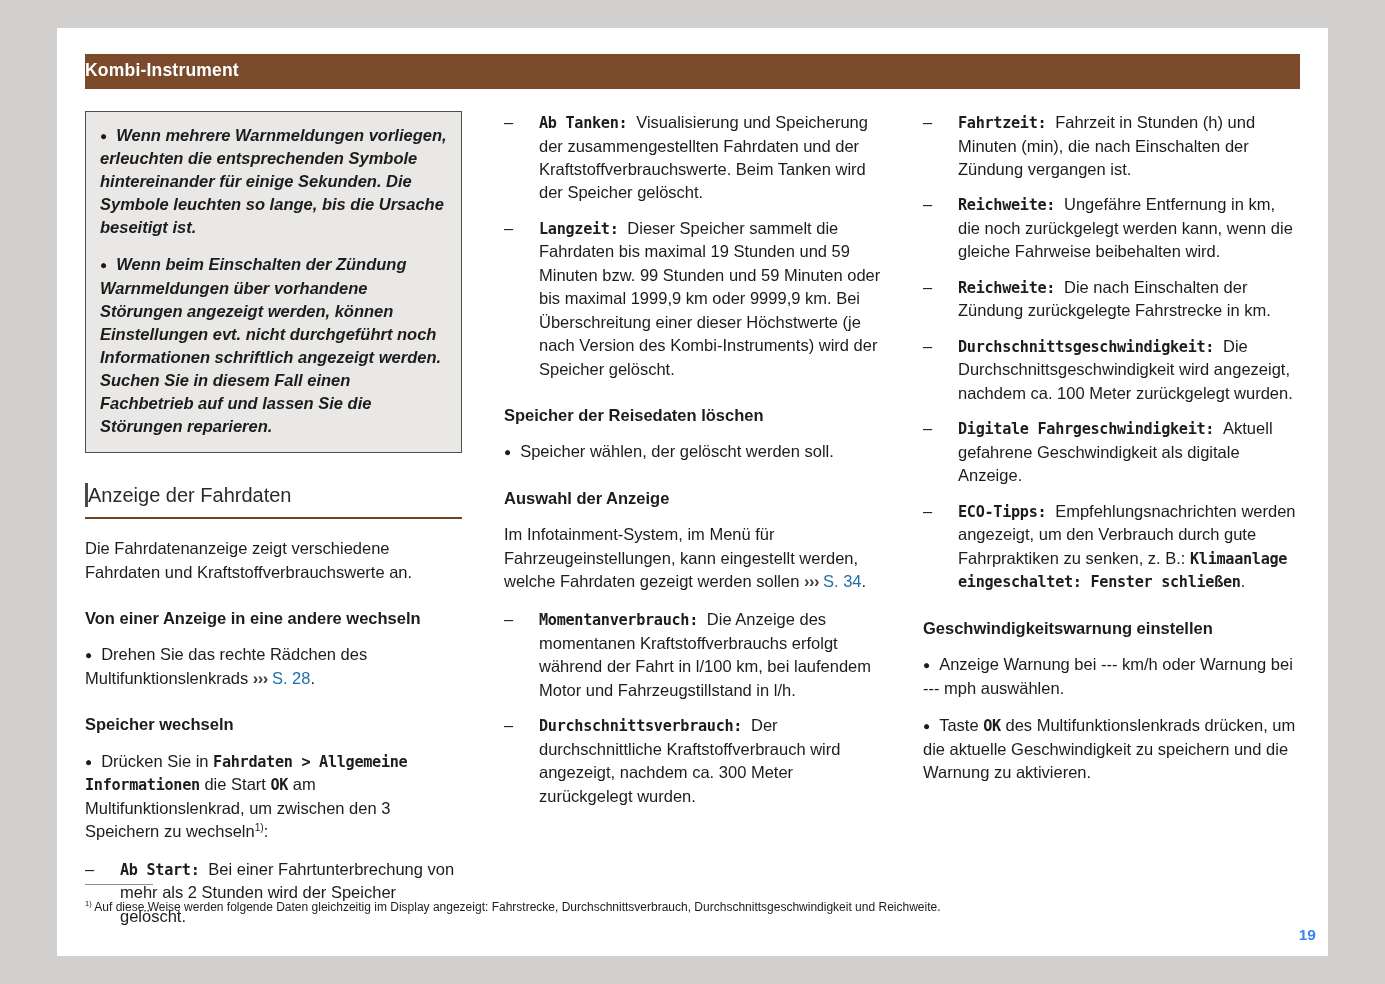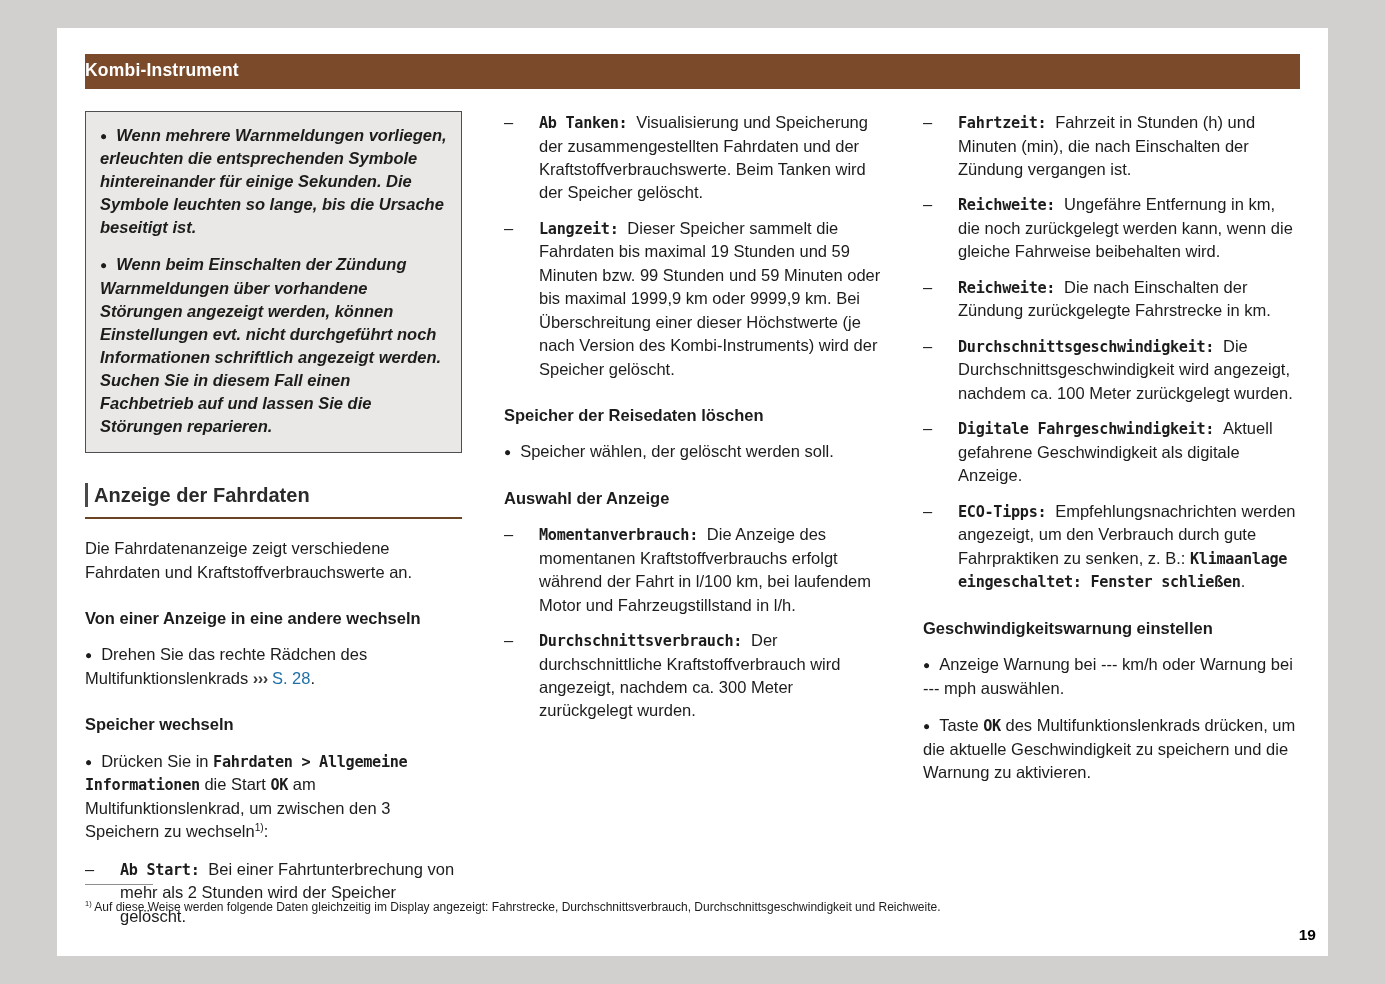--- a/index.html
+++ b/index.html
@@ -58,24 +58,24 @@
     top: -1px;
   }
   .section-head {
     border-bottom: 2px solid #6b4423;
     padding-bottom: 10px;
     margin: 0 0 18px;
   }
   .section-head h1 {
     margin: 0;
     font-size: 20px;
-    font-weight: bold;
+    font-weight: normal;
     color: #2b2b2b;
     border-left: 3px solid #4a4a4a;
-    padding-left: 6px;
+    padding-left: 0;
     line-height: 1.2;
   }
   h2 {
     font-size: 16.5px;
     font-weight: bold;
     margin: 23px 0 13px;
     color: #1c1c1c;
   }
   .col > h2:first-child { margin-top: 2px; }
   p.body { margin: 0 0 15px; }
@@ -102,21 +102,21 @@
     width: 68px;
     border-top: 1px solid #8f8f8f;
     margin-bottom: 15px;
   }
   .footnote { font-size: 12px; margin: 0; }
   .pagenum {
     position: absolute;
     right: 12px; bottom: 12px;
     font-weight: bold;
     font-size: 15.5px;
-    color: #000000;
+    color: #3b82f6;
     text-align: right;
   }
 </style>
 </head>
 <body>
 
 <div class="sheet">
 
   <div class="titlebar">Kombi-Instrument</div>
 
@@ -153,20 +153,21 @@
       </div>
       <div class="dash">
         <span class="dash-marker">–</span>
         <p class="dash-text"><span class="r-m">Langzeit: </span><span class="r-n">Dieser Speicher sammelt die Fahrdaten bis maximal 19 Stunden und 59 Minuten bzw. 99 Stunden und 59 Minuten oder bis maximal 1999,9 km oder 9999,9 km. Bei Überschreitung einer dieser Höchstwerte (je nach Version des Kombi-Instruments) wird der Speicher gelöscht.</span></p>
       </div>
 
       <h2>Speicher der Reisedaten löschen</h2>
       <p class="bullet"><span class="bullet-marker">●</span><span><span class="r-n">Speicher wählen, der gelöscht werden soll.</span></span></p>
 
       <h2>Auswahl der Anzeige</h2>
+      <p class="body"><span class="r-n">Im Infotainment-System, im Menü für Fahrzeugeinstellungen, kann eingestellt werden, welche Fahrdaten gezeigt werden sollen </span><span class="r-a">››› </span><span class="r-l">S. 34</span><span class="r-n">.</span></p>
 
       <div class="dash">
         <span class="dash-marker">–</span>
         <p class="dash-text"><span class="r-m">Momentanverbrauch: </span><span class="r-n">Die Anzeige des momentanen Kraftstoffverbrauchs erfolgt während der Fahrt in l/100 km, bei laufendem Motor und Fahrzeugstillstand in l/h.</span></p>
       </div>
       <div class="dash">
         <span class="dash-marker">–</span>
         <p class="dash-text"><span class="r-m">Durchschnittsverbrauch: </span><span class="r-n">Der durchschnittliche Kraftstoffverbrauch wird angezeigt, nachdem ca. 300 Meter zurückgelegt wurden.</span></p>
       </div>
     </div>

